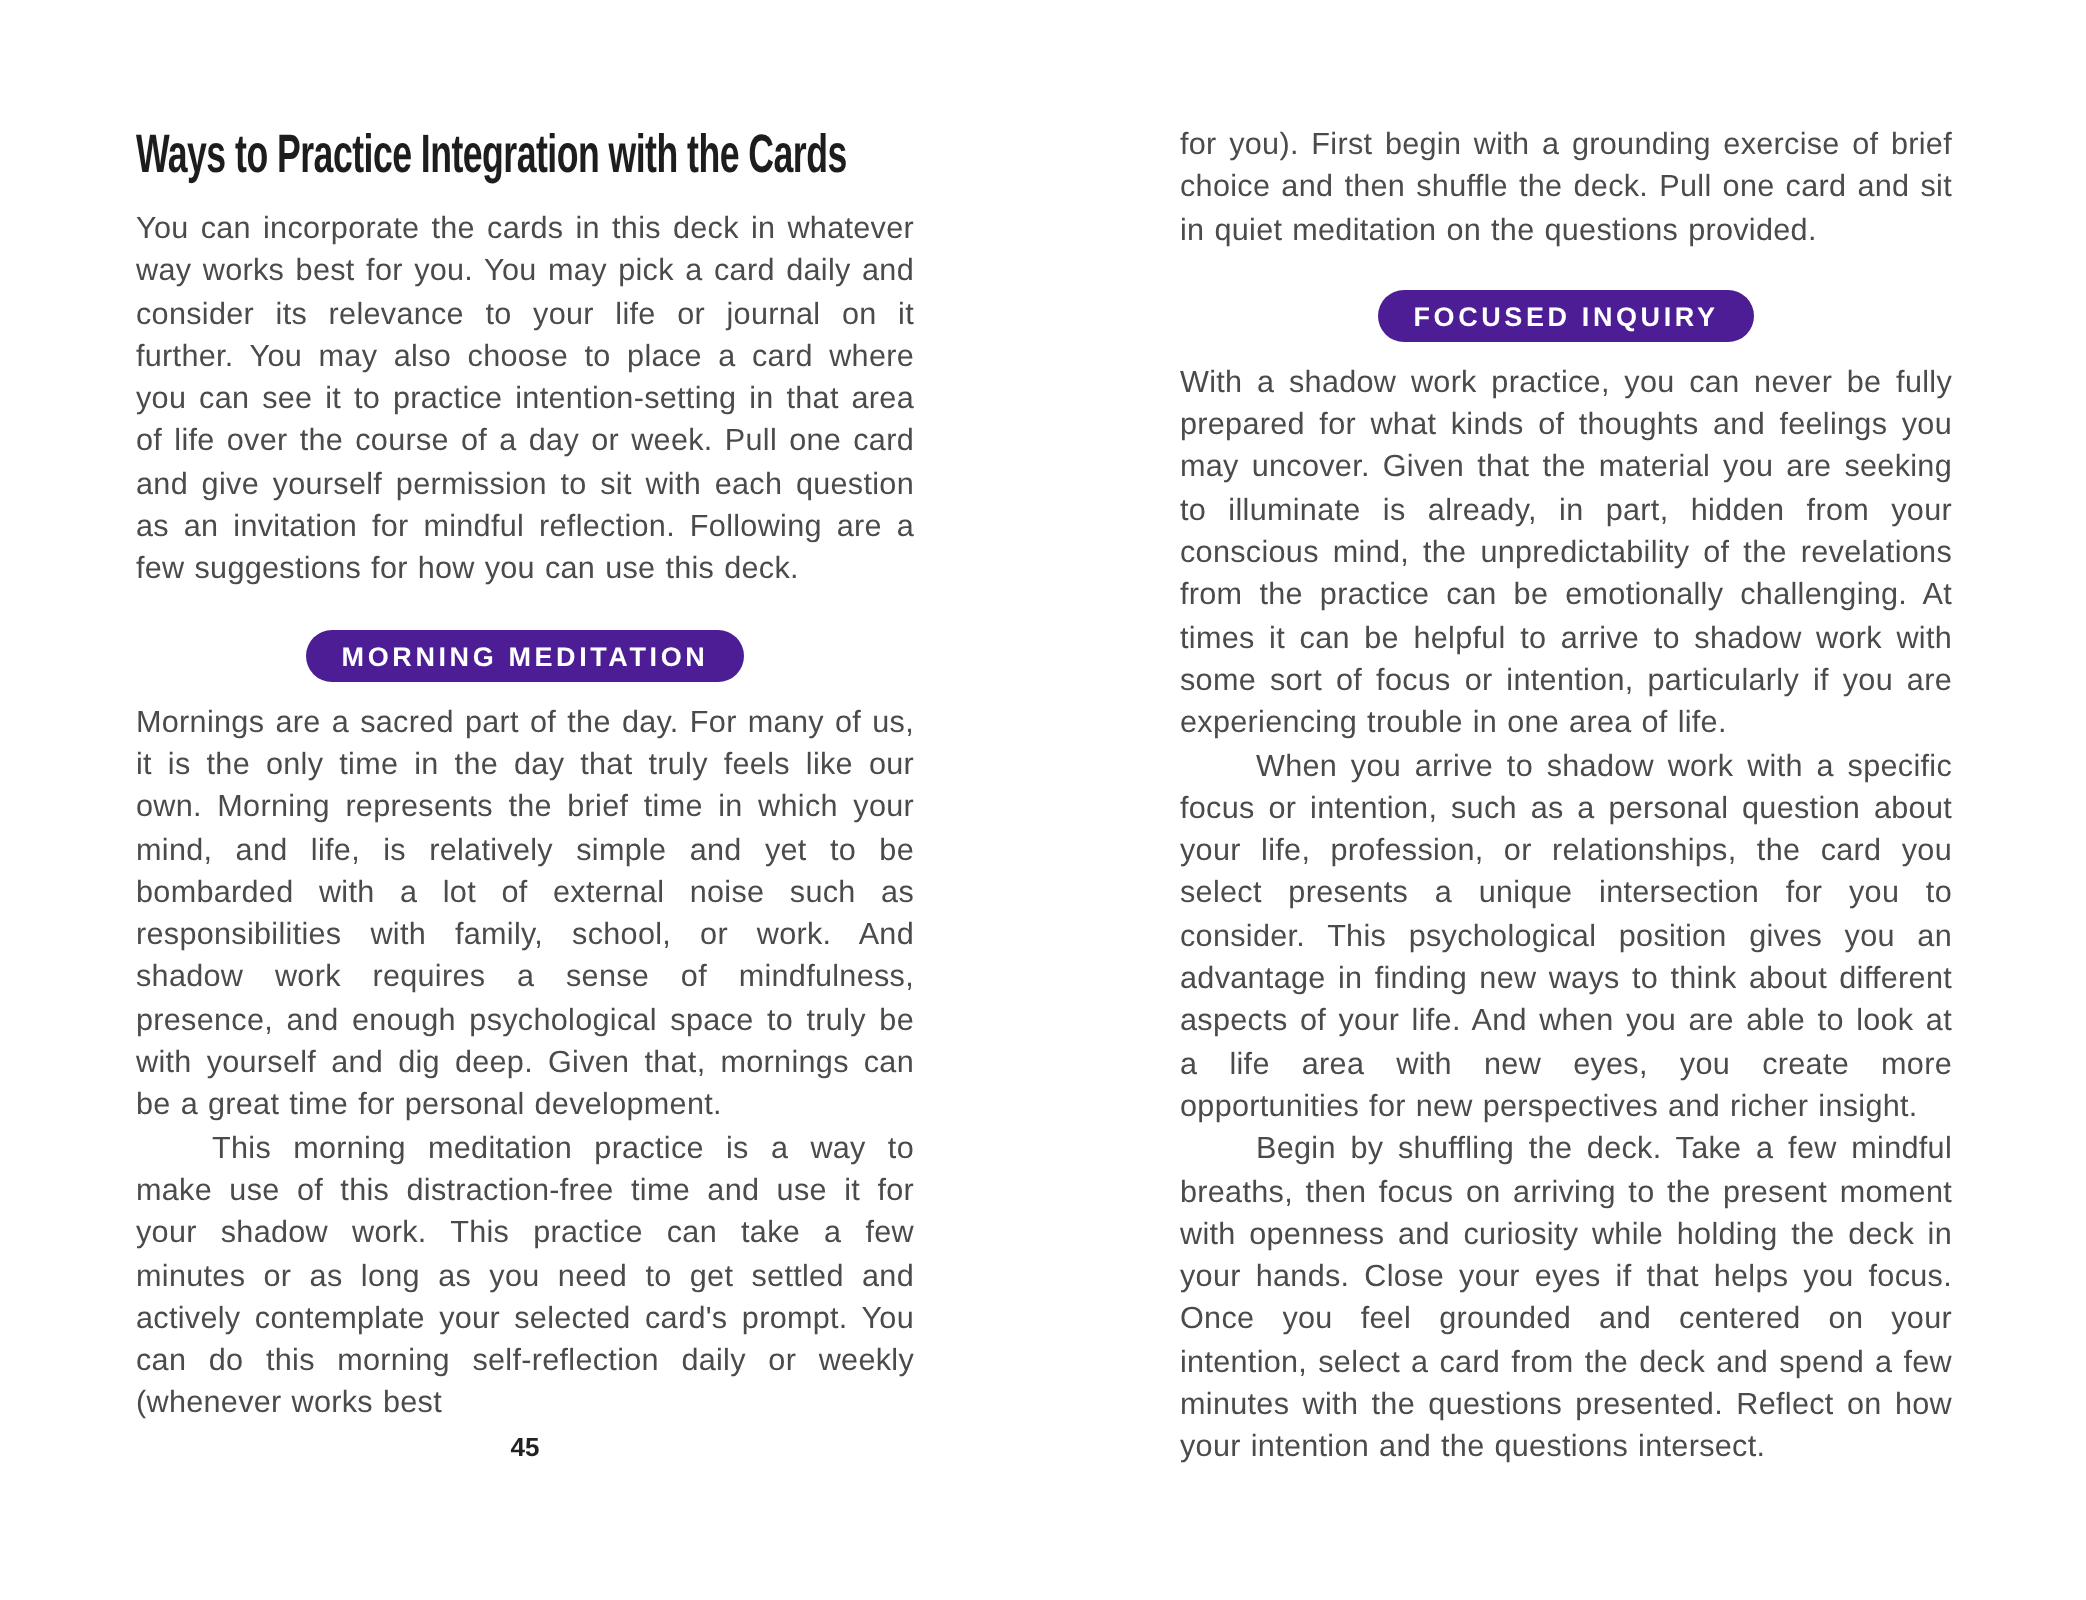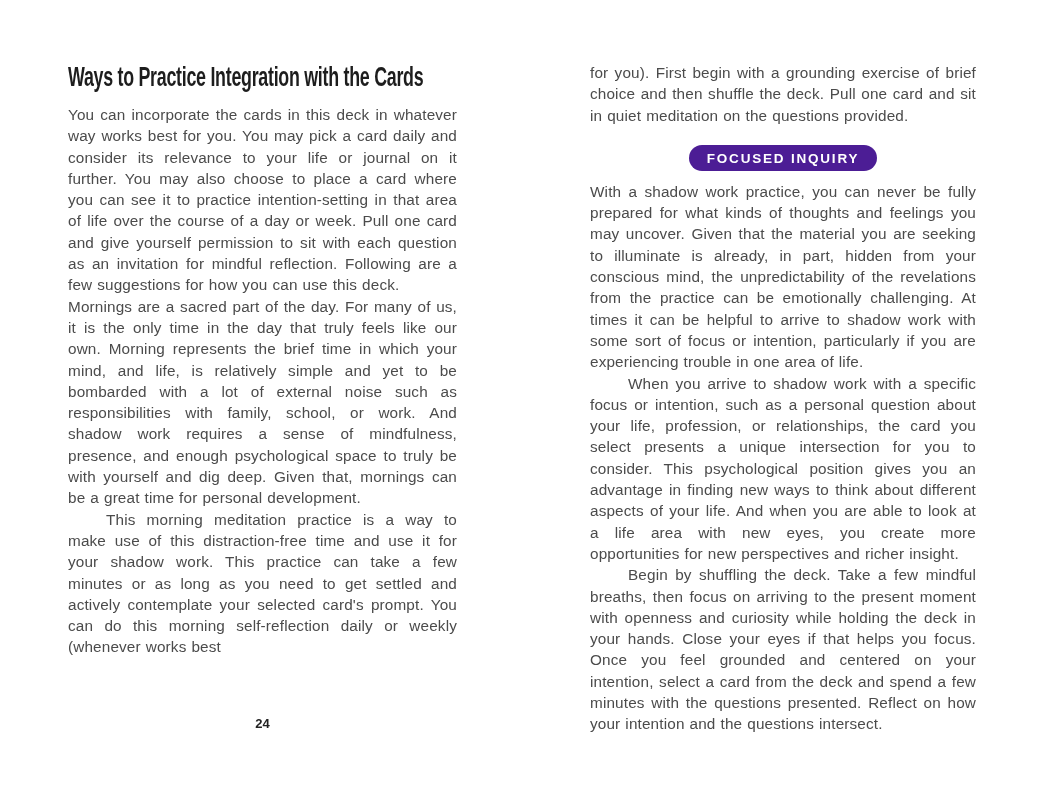--- a/index.html
+++ b/index.html
@@ -73,29 +73,32 @@
   .pn-right { left: 590px; width: 386px; }
 </style>
 </head>
 <body>
 
 <div class="spread">
 
   <div class="column col-left">
     <h1 class="book-title">Ways to Practice Integration with the Cards</h1>
     <p class="body">You can incorporate the cards in this deck in whatever way works best for you. You may pick a card daily and consider its relevance to your life or journal on it further. You may also choose to place a card where you can see it to practice intention-setting in that area of life over the course of a day or week. Pull one card and give yourself permission to sit with each question as an invitation for mindful reflection. Following are a few suggestions for how you can use this deck.</p>
+    <div class="badge-row">
+      <span class="badge">MORNING MEDITATION</span>
+    </div>
     <p class="body">Mornings are a sacred part of the day. For many of us, it is the only time in the day that truly feels like our own. Morning represents the brief time in which your mind, and life, is relatively simple and yet to be bombarded with a lot of external noise such as responsibilities with family, school, or work. And shadow work requires a sense of mindfulness, presence, and enough psychological space to truly be with yourself and dig deep. Given that, mornings can be a great time for personal development.</p>
     <p class="body indent">This morning meditation practice is a way to make use of this distraction-free time and use it for your shadow work. This practice can take a few minutes or as long as you need to get settled and actively contemplate your selected card's prompt. You can do this morning self-reflection daily or weekly (whenever works best</p>
   </div>
 
   <div class="column col-right">
     <p class="body">for you). First begin with a grounding exercise of brief choice and then shuffle the deck. Pull one card and sit in quiet meditation on the questions provided.</p>
     <div class="badge-row">
       <span class="badge">FOCUSED INQUIRY</span>
     </div>
     <p class="body">With a shadow work practice, you can never be fully prepared for what kinds of thoughts and feelings you may uncover. Given that the material you are seeking to illuminate is already, in part, hidden from your conscious mind, the unpredictability of the revelations from the practice can be emotionally challenging. At times it can be helpful to arrive to shadow work with some sort of focus or intention, particularly if you are experiencing trouble in one area of life.</p>
     <p class="body indent">When you arrive to shadow work with a specific focus or intention, such as a personal question about your life, profession, or relationships, the card you select presents a unique intersection for you to consider. This psychological position gives you an advantage in finding new ways to think about different aspects of your life. And when you are able to look at a life area with new eyes, you create more opportunities for new perspectives and richer insight.</p>
     <p class="body indent">Begin by shuffling the deck. Take a few mindful breaths, then focus on arriving to the present moment with openness and curiosity while holding the deck in your hands. Close your eyes if that helps you focus. Once you feel grounded and centered on your intention, select a card from the deck and spend a few minutes with the questions presented. Reflect on how your intention and the questions intersect.</p>
   </div>
 
-  <div class="page-number pn-left">24</div>
+  <div class="page-number pn-left">45</div>
 
 </div>
 
 </body></html>

